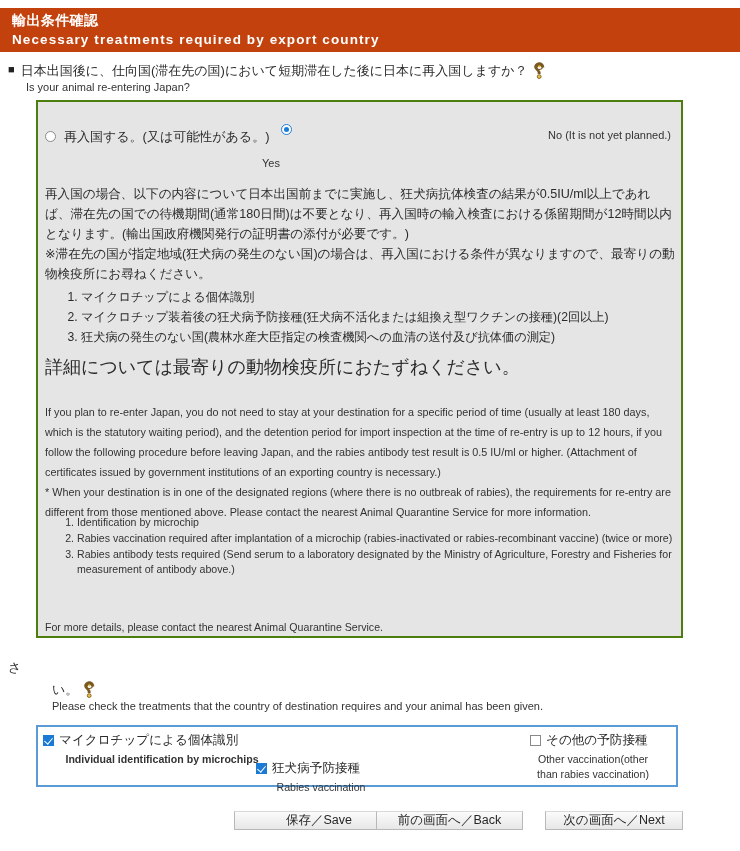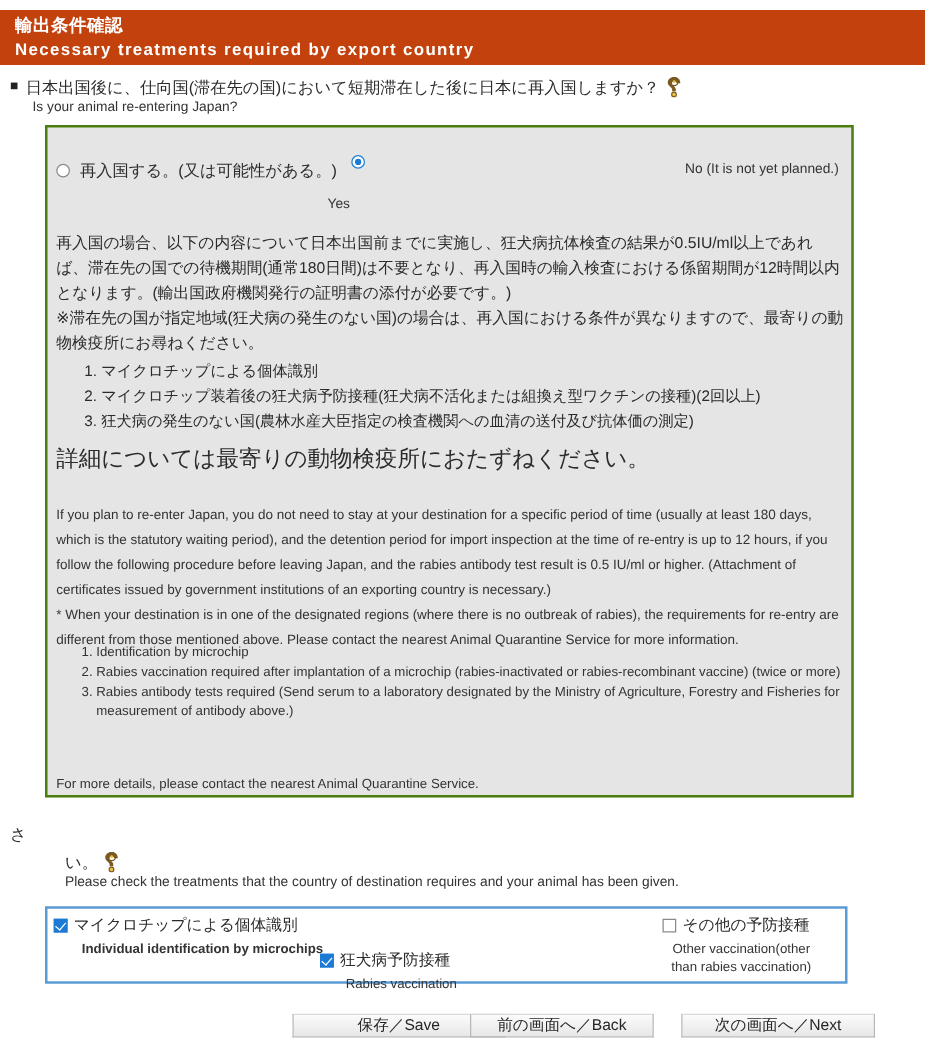--- a/index.html
+++ b/index.html
@@ -269,21 +269,21 @@
     text-align: center;
     font-size: 12.5px;
     color: #262626;
     background: linear-gradient(#fbfbfb 0%, #f2f2f2 45%, #e7e7e7 100%);
     border: 1px solid #b8b8b8;
     border-top-color: #d9d9d9;
     box-sizing: border-box;
   }
   .btn.b0 { left: 0px;   width: 170px; margin-left: 48px; }
   .btn.b1 { left: 190px; width: 147px; }
-  .btn.b2 { left: 359px; width: 155px; }
+  .btn.b2 { left: 359px; width: 138px; }
 </style>
 </head>
 <body>
 
 <div class="banner">
   <div class="banner-jp">輸出条件確認</div>
   <div class="banner-en">Necessary treatments required by export country</div>
 </div>
 
 <div class="q-block" style="left:8px; top:60px; width:732px;">

